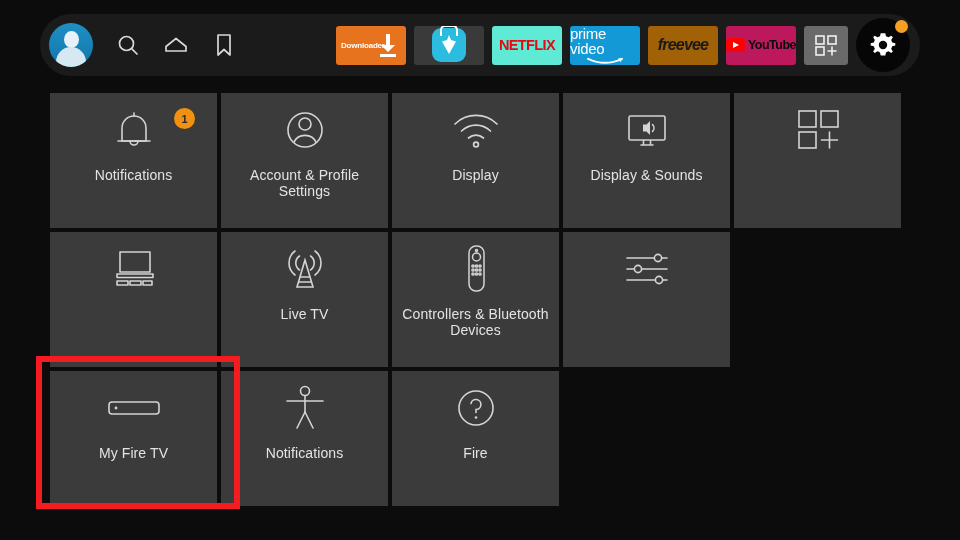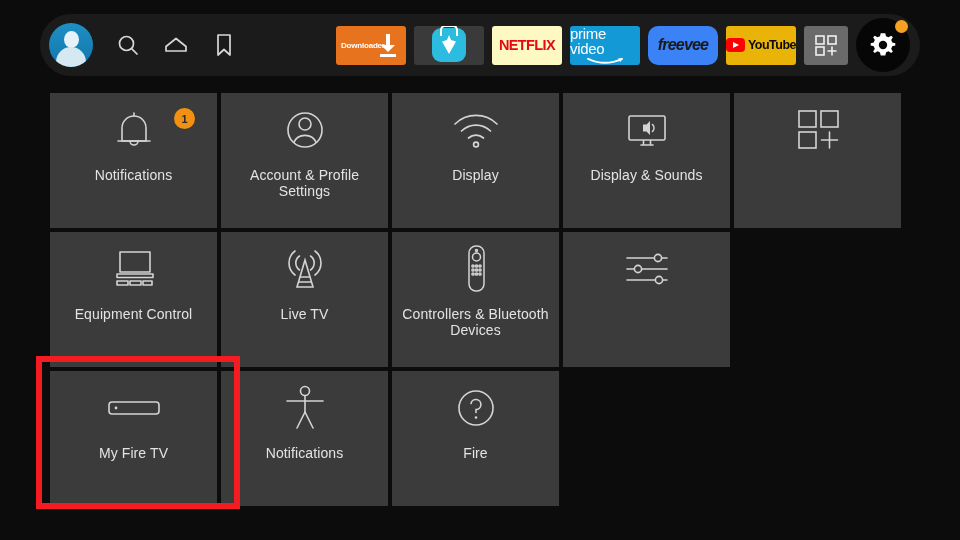--- a/index.html
+++ b/index.html
@@ -125,21 +125,21 @@
     position: absolute;
     width: 14px;
     height: 9px;
     border: 2.5px solid #ffffff;
     border-bottom: none;
     border-radius: 5px 5px 0 0;
     top: -3px;
     left: 8px;
   }
   .app-netflix {
-    background: #fef9c3;
+    background: #5eead4;
   }
   .netflix-text {
     color: #e50914;
     font-weight: bold;
     font-size: 14.5px;
     letter-spacing: -0.6px;
     font-family: "Liberation Sans", sans-serif;
   }
   .app-prime {
     background: #1399d6;
@@ -148,32 +148,31 @@
   .prime-text {
     color: #ffffff;
     font-size: 15px;
     letter-spacing: -0.3px;
     line-height: 1;
   }
   .prime-smile {
     margin-top: 1px;
   }
   .app-freevee {
-    background: #3b82f6;
-    border-radius: 10px;
+    background: #a16207;
   }
   .freevee-text {
     color: #1a1a1a;
     font-weight: bold;
     font-style: italic;
     font-size: 16px;
     letter-spacing: -0.8px;
   }
   .app-youtube {
-    background: #eab308;
+    background: #be185d;
   }
   .yt-play {
     width: 19px;
     height: 13.5px;
     background: #ff0000;
     border-radius: 4px;
     display: flex;
     align-items: center;
     justify-content: center;
     margin-right: 3px;
@@ -448,21 +447,20 @@
     <div class="tile">
       <div class="tile-icon">
         <svg width="52" height="44" viewBox="0 0 52 44" fill="none" stroke="#d4d4d4" stroke-width="1.6" stroke-linejoin="round">
           <rect x="12" y="5" width="30" height="20"></rect>
           <rect x="9" y="27" width="36" height="3.5"></rect>
           <rect x="9" y="34" width="11" height="4"></rect>
           <rect x="22" y="34" width="11" height="4"></rect>
           <rect x="35" y="34" width="9" height="4"></rect>
         </svg>
       </div>
-      <div class="tile-label">Equipment Control</div>
     </div>
 
     <div class="tile">
       <div class="tile-icon">
         <svg width="48" height="46" viewBox="0 0 48 46" fill="none" stroke="#d4d4d4" stroke-width="1.6" stroke-linecap="round">
           <path d="M14 5 a15 15 0 0 0 0 24"></path>
           <path d="M34 5 a15 15 0 0 1 0 24"></path>
           <path d="M18.5 10 a8.5 8.5 0 0 0 0 14"></path>
           <path d="M29.5 10 a8.5 8.5 0 0 1 0 14"></path>
           <path d="M24 14 L16 41 L32 41 Z"></path>

